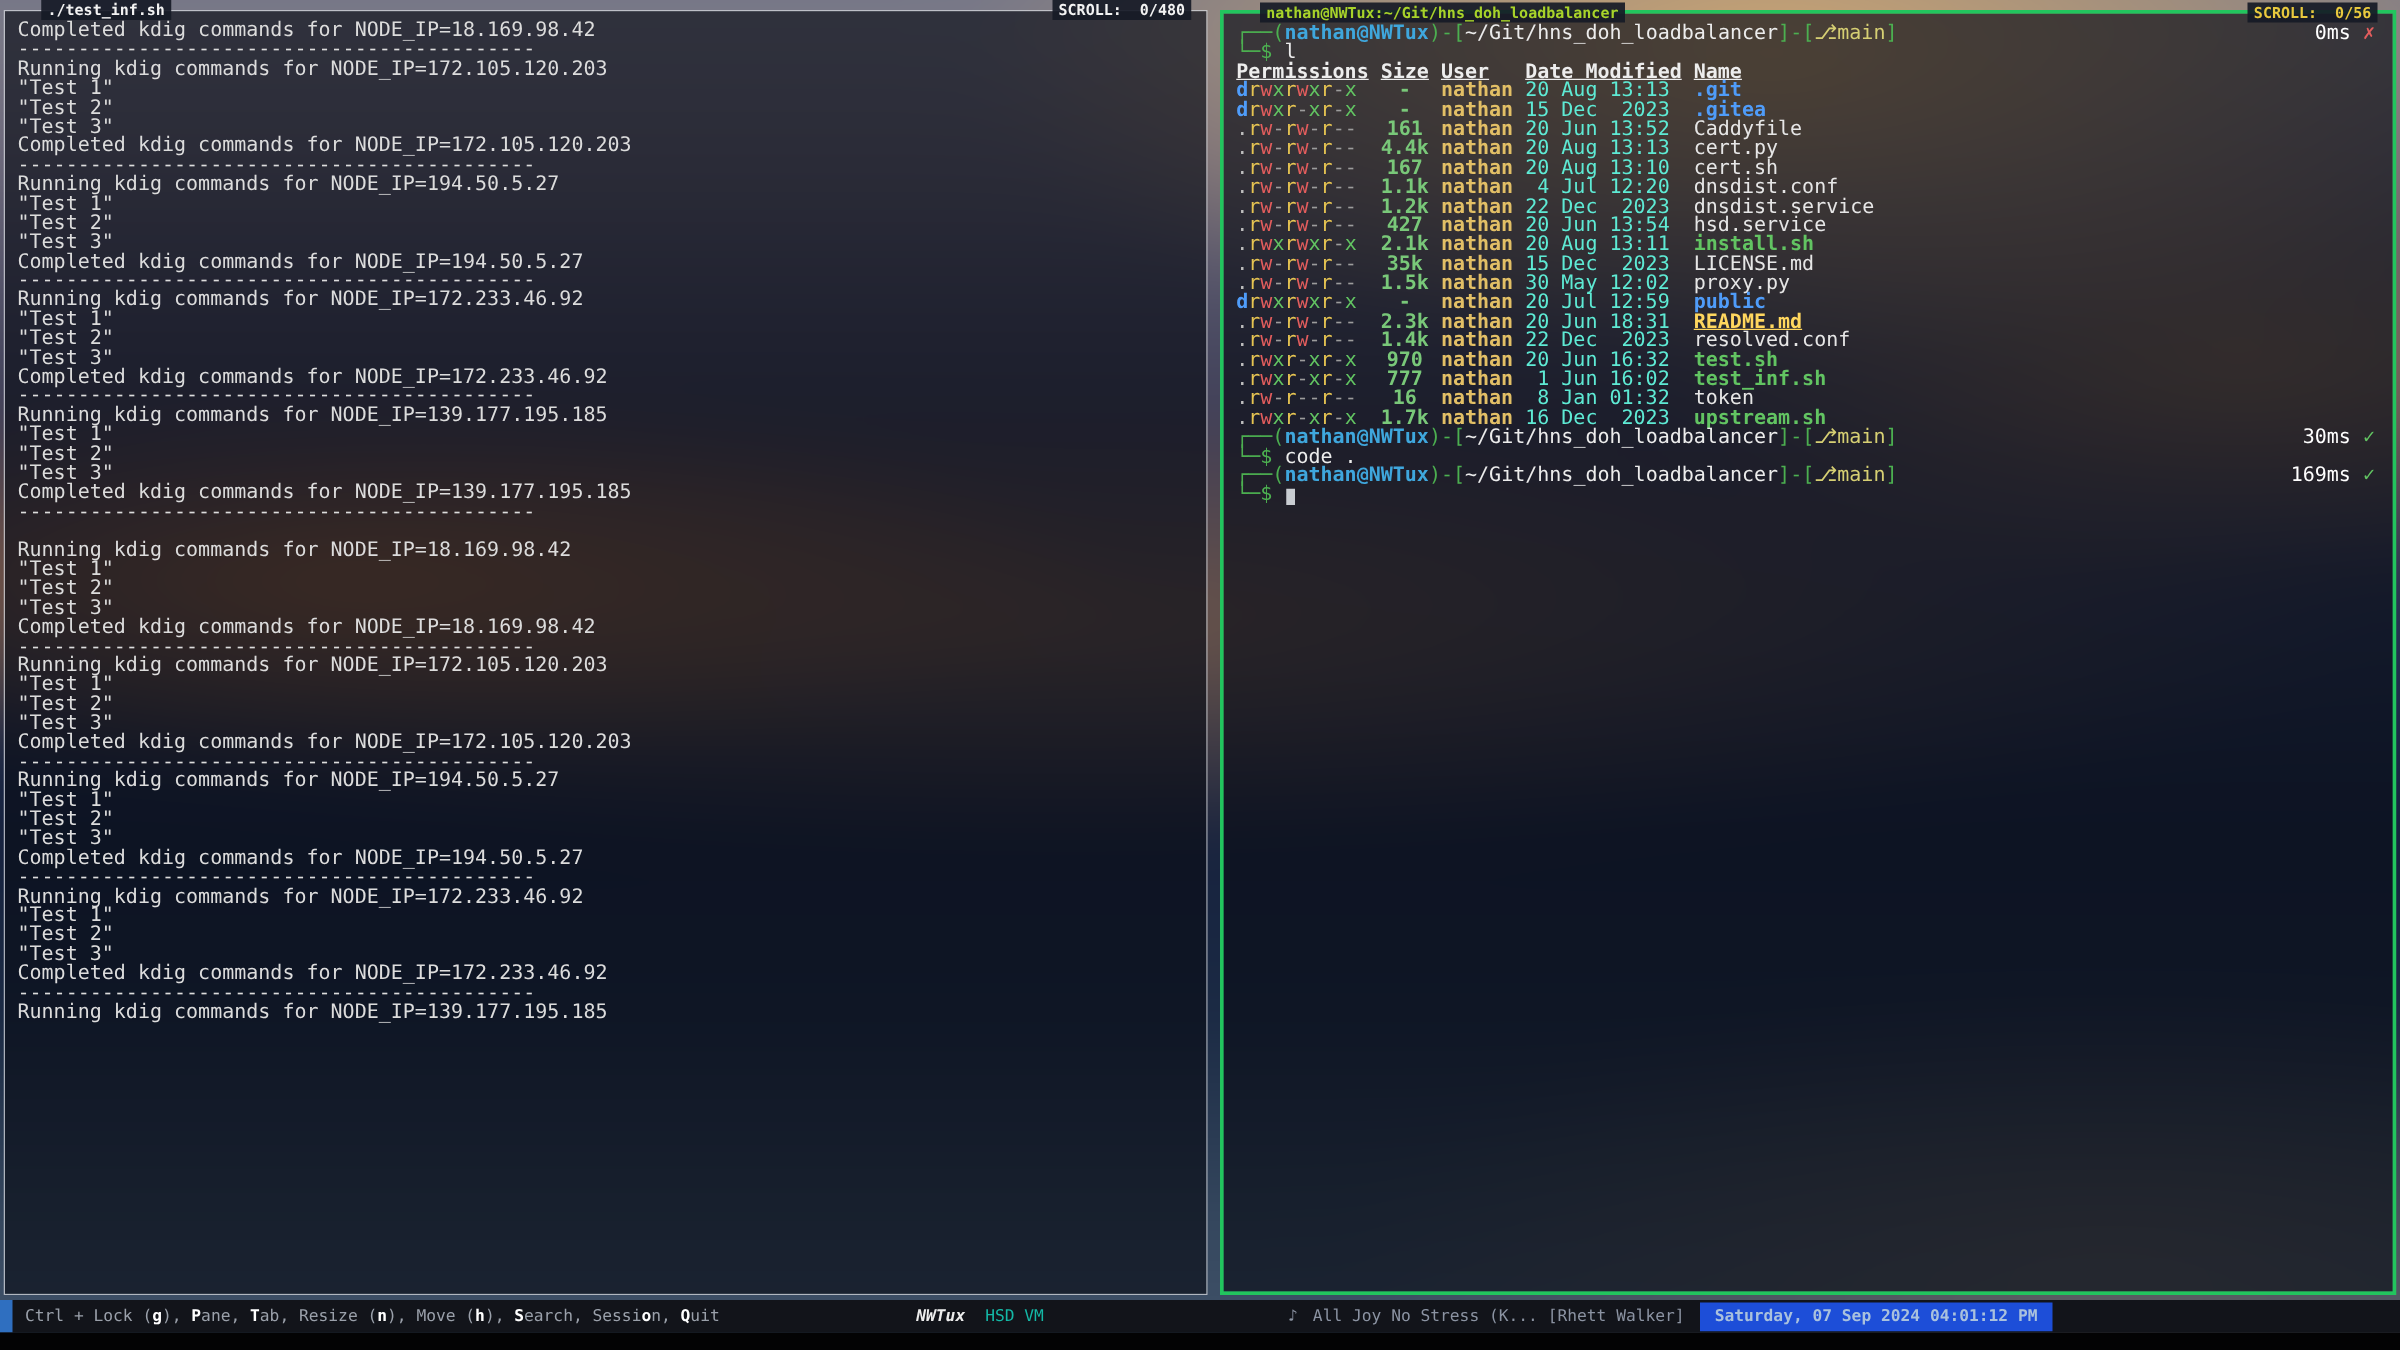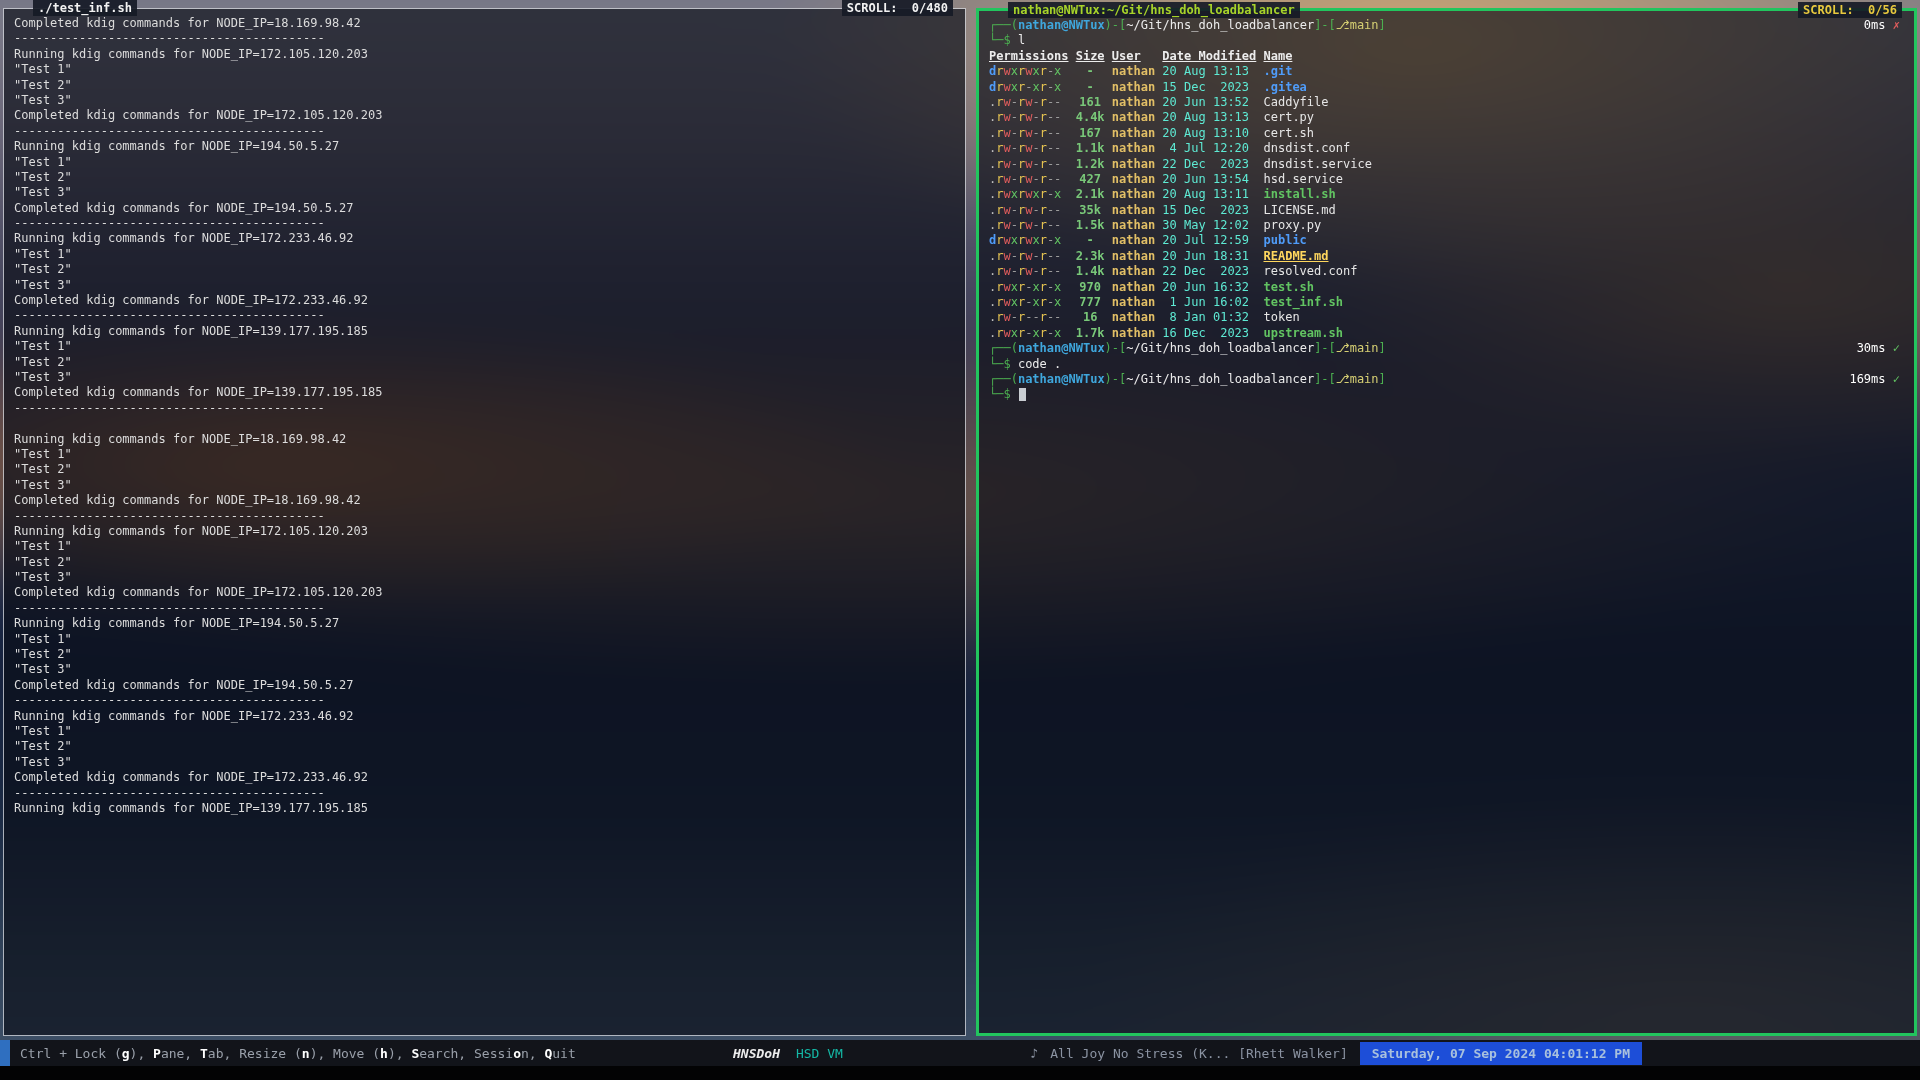--- a/index.html
+++ b/index.html
@@ -40,21 +40,21 @@
   }
   .pane-title { left:29px; }
   .pane-scroll { right:12px; }
   .pane-left  .pane-title  { color:#f2f2f2; }
   .pane-left  .pane-scroll { color:#f2f2f2; }
   .pane-right .pane-title  { color:#a8d32a; }
   .pane-right .pane-scroll { color:#e8c93e; }
   .pane-content {
     position:absolute; inset:0; z-index:2;
     padding:7px 10px 6px 10px; overflow:hidden;
-    font-size:12px; line-height:15.4px;
+    font-size:16px; line-height:15.4px;
     color:#dcdcdc; white-space:pre;
   }
   .tline { height:15.4px; }
   
   .prow { display:flex; align-items:baseline; padding-right:4px; }
   .sp { flex:1; }
   .pf      { color:#4caf50; }
   .puser   { color:#3fa7dd; font-weight:bold; }
   .ppath   { color:#ececec; }
   .pbranch { color:#d6cf73; }
@@ -120,21 +120,21 @@
     <span class="pane-scroll">SCROLL:  0/56</span>
     <div class="pane-content"><div class="tline prow"><span class="pf">┌──(</span><span class="puser">nathan@NWTux</span><span class="pf">)-[</span><span class="ppath">~/Git/hns_doh_loadbalancer</span><span class="pf">]-[</span><span class="pbranch">⎇</span><span class="pbranch">main</span><span class="pf">]</span><span class="sp"></span><span class="ptime">0ms </span><span class="perr">✗</span></div><div class="tline"><span class="pf">└─$ </span><span class="pcmd">l</span></div><div class="tline"><span class="col-perm"><span class="hdr">Permissions</span></span><span class="col-size hdr-col"><span class="hdr">Size</span></span><span class="col-user hdr-col"><span class="hdr">User</span></span><span class="col-date hdr-col"><span class="hdr">Date Modified</span></span><span class="hdr-col"><span class="hdr">Name</span></span></div><div class="tline"><span class="col-perm"><span class="pc-d">d</span><span class="pc-r">r</span><span class="pc-w">w</span><span class="pc-x">x</span><span class="pc-r">r</span><span class="pc-w">w</span><span class="pc-x">x</span><span class="pc-r">r</span><span class="pc-dash">-</span><span class="pc-x">x</span></span><span class="col-size">-</span><span class="col-user">nathan</span><span class="col-date">20 Aug 13:13</span><span class="name-dir">.git</span></div><div class="tline"><span class="col-perm"><span class="pc-d">d</span><span class="pc-r">r</span><span class="pc-w">w</span><span class="pc-x">x</span><span class="pc-r">r</span><span class="pc-dash">-</span><span class="pc-x">x</span><span class="pc-r">r</span><span class="pc-dash">-</span><span class="pc-x">x</span></span><span class="col-size">-</span><span class="col-user">nathan</span><span class="col-date">15 Dec  2023</span><span class="name-dir">.gitea</span></div><div class="tline"><span class="col-perm"><span class="pc-dot">.</span><span class="pc-r">r</span><span class="pc-w">w</span><span class="pc-dash">-</span><span class="pc-r">r</span><span class="pc-w">w</span><span class="pc-dash">-</span><span class="pc-r">r</span><span class="pc-dash">-</span><span class="pc-dash">-</span></span><span class="col-size">161</span><span class="col-user">nathan</span><span class="col-date">20 Jun 13:52</span><span class="name-file">Caddyfile</span></div><div class="tline"><span class="col-perm"><span class="pc-dot">.</span><span class="pc-r">r</span><span class="pc-w">w</span><span class="pc-dash">-</span><span class="pc-r">r</span><span class="pc-w">w</span><span class="pc-dash">-</span><span class="pc-r">r</span><span class="pc-dash">-</span><span class="pc-dash">-</span></span><span class="col-size">4.4k</span><span class="col-user">nathan</span><span class="col-date">20 Aug 13:13</span><span class="name-file">cert.py</span></div><div class="tline"><span class="col-perm"><span class="pc-dot">.</span><span class="pc-r">r</span><span class="pc-w">w</span><span class="pc-dash">-</span><span class="pc-r">r</span><span class="pc-w">w</span><span class="pc-dash">-</span><span class="pc-r">r</span><span class="pc-dash">-</span><span class="pc-dash">-</span></span><span class="col-size">167</span><span class="col-user">nathan</span><span class="col-date">20 Aug 13:10</span><span class="name-file">cert.sh</span></div><div class="tline"><span class="col-perm"><span class="pc-dot">.</span><span class="pc-r">r</span><span class="pc-w">w</span><span class="pc-dash">-</span><span class="pc-r">r</span><span class="pc-w">w</span><span class="pc-dash">-</span><span class="pc-r">r</span><span class="pc-dash">-</span><span class="pc-dash">-</span></span><span class="col-size">1.1k</span><span class="col-user">nathan</span><span class="col-date"> 4 Jul 12:20</span><span class="name-file">dnsdist.conf</span></div><div class="tline"><span class="col-perm"><span class="pc-dot">.</span><span class="pc-r">r</span><span class="pc-w">w</span><span class="pc-dash">-</span><span class="pc-r">r</span><span class="pc-w">w</span><span class="pc-dash">-</span><span class="pc-r">r</span><span class="pc-dash">-</span><span class="pc-dash">-</span></span><span class="col-size">1.2k</span><span class="col-user">nathan</span><span class="col-date">22 Dec  2023</span><span class="name-file">dnsdist.service</span></div><div class="tline"><span class="col-perm"><span class="pc-dot">.</span><span class="pc-r">r</span><span class="pc-w">w</span><span class="pc-dash">-</span><span class="pc-r">r</span><span class="pc-w">w</span><span class="pc-dash">-</span><span class="pc-r">r</span><span class="pc-dash">-</span><span class="pc-dash">-</span></span><span class="col-size">427</span><span class="col-user">nathan</span><span class="col-date">20 Jun 13:54</span><span class="name-file">hsd.service</span></div><div class="tline"><span class="col-perm"><span class="pc-dot">.</span><span class="pc-r">r</span><span class="pc-w">w</span><span class="pc-x">x</span><span class="pc-r">r</span><span class="pc-w">w</span><span class="pc-x">x</span><span class="pc-r">r</span><span class="pc-dash">-</span><span class="pc-x">x</span></span><span class="col-size">2.1k</span><span class="col-user">nathan</span><span class="col-date">20 Aug 13:11</span><span class="name-exec">install.sh</span></div><div class="tline"><span class="col-perm"><span class="pc-dot">.</span><span class="pc-r">r</span><span class="pc-w">w</span><span class="pc-dash">-</span><span class="pc-r">r</span><span class="pc-w">w</span><span class="pc-dash">-</span><span class="pc-r">r</span><span class="pc-dash">-</span><span class="pc-dash">-</span></span><span class="col-size">35k</span><span class="col-user">nathan</span><span class="col-date">15 Dec  2023</span><span class="name-file">LICENSE.md</span></div><div class="tline"><span class="col-perm"><span class="pc-dot">.</span><span class="pc-r">r</span><span class="pc-w">w</span><span class="pc-dash">-</span><span class="pc-r">r</span><span class="pc-w">w</span><span class="pc-dash">-</span><span class="pc-r">r</span><span class="pc-dash">-</span><span class="pc-dash">-</span></span><span class="col-size">1.5k</span><span class="col-user">nathan</span><span class="col-date">30 May 12:02</span><span class="name-file">proxy.py</span></div><div class="tline"><span class="col-perm"><span class="pc-d">d</span><span class="pc-r">r</span><span class="pc-w">w</span><span class="pc-x">x</span><span class="pc-r">r</span><span class="pc-w">w</span><span class="pc-x">x</span><span class="pc-r">r</span><span class="pc-dash">-</span><span class="pc-x">x</span></span><span class="col-size">-</span><span class="col-user">nathan</span><span class="col-date">20 Jul 12:59</span><span class="name-dir">public</span></div><div class="tline"><span class="col-perm"><span class="pc-dot">.</span><span class="pc-r">r</span><span class="pc-w">w</span><span class="pc-dash">-</span><span class="pc-r">r</span><span class="pc-w">w</span><span class="pc-dash">-</span><span class="pc-r">r</span><span class="pc-dash">-</span><span class="pc-dash">-</span></span><span class="col-size">2.3k</span><span class="col-user">nathan</span><span class="col-date">20 Jun 18:31</span><span class="name-readme">README.md</span></div><div class="tline"><span class="col-perm"><span class="pc-dot">.</span><span class="pc-r">r</span><span class="pc-w">w</span><span class="pc-dash">-</span><span class="pc-r">r</span><span class="pc-w">w</span><span class="pc-dash">-</span><span class="pc-r">r</span><span class="pc-dash">-</span><span class="pc-dash">-</span></span><span class="col-size">1.4k</span><span class="col-user">nathan</span><span class="col-date">22 Dec  2023</span><span class="name-file">resolved.conf</span></div><div class="tline"><span class="col-perm"><span class="pc-dot">.</span><span class="pc-r">r</span><span class="pc-w">w</span><span class="pc-x">x</span><span class="pc-r">r</span><span class="pc-dash">-</span><span class="pc-x">x</span><span class="pc-r">r</span><span class="pc-dash">-</span><span class="pc-x">x</span></span><span class="col-size">970</span><span class="col-user">nathan</span><span class="col-date">20 Jun 16:32</span><span class="name-exec">test.sh</span></div><div class="tline"><span class="col-perm"><span class="pc-dot">.</span><span class="pc-r">r</span><span class="pc-w">w</span><span class="pc-x">x</span><span class="pc-r">r</span><span class="pc-dash">-</span><span class="pc-x">x</span><span class="pc-r">r</span><span class="pc-dash">-</span><span class="pc-x">x</span></span><span class="col-size">777</span><span class="col-user">nathan</span><span class="col-date"> 1 Jun 16:02</span><span class="name-exec">test_inf.sh</span></div><div class="tline"><span class="col-perm"><span class="pc-dot">.</span><span class="pc-r">r</span><span class="pc-w">w</span><span class="pc-dash">-</span><span class="pc-r">r</span><span class="pc-dash">-</span><span class="pc-dash">-</span><span class="pc-r">r</span><span class="pc-dash">-</span><span class="pc-dash">-</span></span><span class="col-size">16</span><span class="col-user">nathan</span><span class="col-date"> 8 Jan 01:32</span><span class="name-file">token</span></div><div class="tline"><span class="col-perm"><span class="pc-dot">.</span><span class="pc-r">r</span><span class="pc-w">w</span><span class="pc-x">x</span><span class="pc-r">r</span><span class="pc-dash">-</span><span class="pc-x">x</span><span class="pc-r">r</span><span class="pc-dash">-</span><span class="pc-x">x</span></span><span class="col-size">1.7k</span><span class="col-user">nathan</span><span class="col-date">16 Dec  2023</span><span class="name-exec">upstream.sh</span></div><div class="tline prow"><span class="pf">┌──(</span><span class="puser">nathan@NWTux</span><span class="pf">)-[</span><span class="ppath">~/Git/hns_doh_loadbalancer</span><span class="pf">]-[</span><span class="pbranch">⎇</span><span class="pbranch">main</span><span class="pf">]</span><span class="sp"></span><span class="ptime">30ms </span><span class="pok">✓</span></div><div class="tline"><span class="pf">└─$ </span><span class="pcmd">code .</span></div><div class="tline prow"><span class="pf">┌──(</span><span class="puser">nathan@NWTux</span><span class="pf">)-[</span><span class="ppath">~/Git/hns_doh_loadbalancer</span><span class="pf">]-[</span><span class="pbranch">⎇</span><span class="pbranch">main</span><span class="pf">]</span><span class="sp"></span><span class="ptime">169ms </span><span class="pok">✓</span></div><div class="tline"><span class="pf">└─$ </span><span class="pcmd"></span><span class="cursor"></span></div></div>
   </div>
 
 </div>
 
 <div class="status-bar">
   <div class="mode-indicator"></div>
   <div class="keybar"><span>Ctrl + Lock (</span><span class="key">g</span><span>), </span><span class="key">P</span><span>ane, </span><span class="key">T</span><span>ab, </span><span>Resize (</span><span class="key">n</span><span>), </span><span>Move (</span><span class="key">h</span><span>), </span><span class="key">S</span><span>earch, </span><span>Sessi</span><span class="key">o</span><span>n, </span><span class="key">Q</span><span>uit</span></div>
   <div class="center-group">
-    <span class="layout-label">HNSDoH</span>
+    <span class="layout-label">NWTux</span>
     <span class="vm-label">HSD VM</span>
   </div>
   <div class="right-group">
     <span class="music-icon">♪</span>
     <span class="music-label">All Joy No Stress (K... [Rhett Walker]</span>
     <span class="clock">Saturday, 07 Sep 2024 04:01:12 PM</span>
   </div>
 </div>
 <div class="bottom-black"></div>
 

